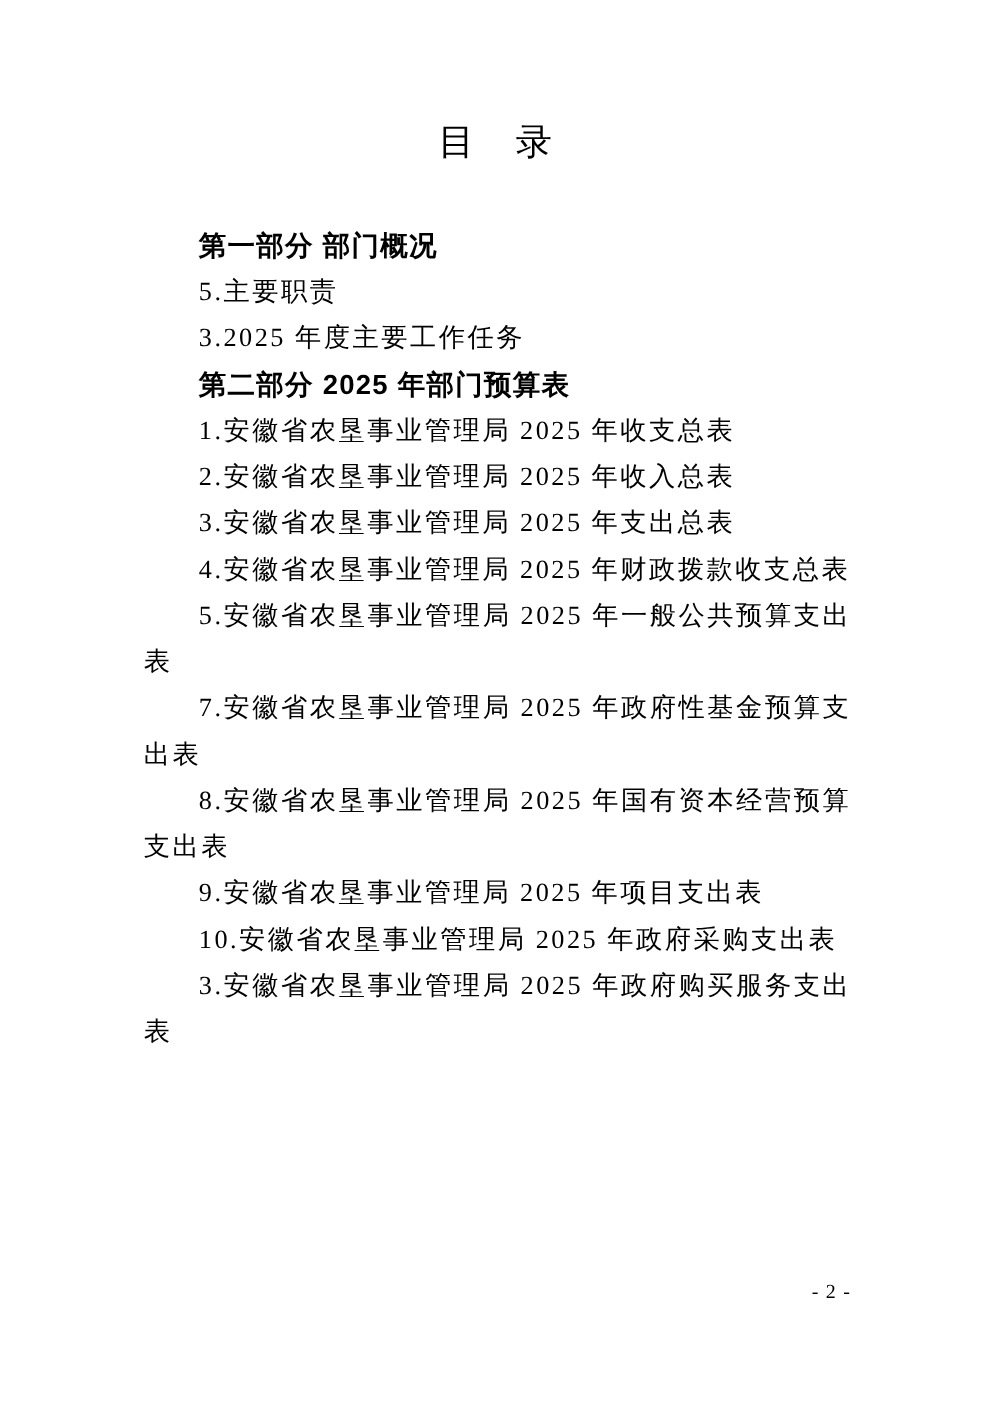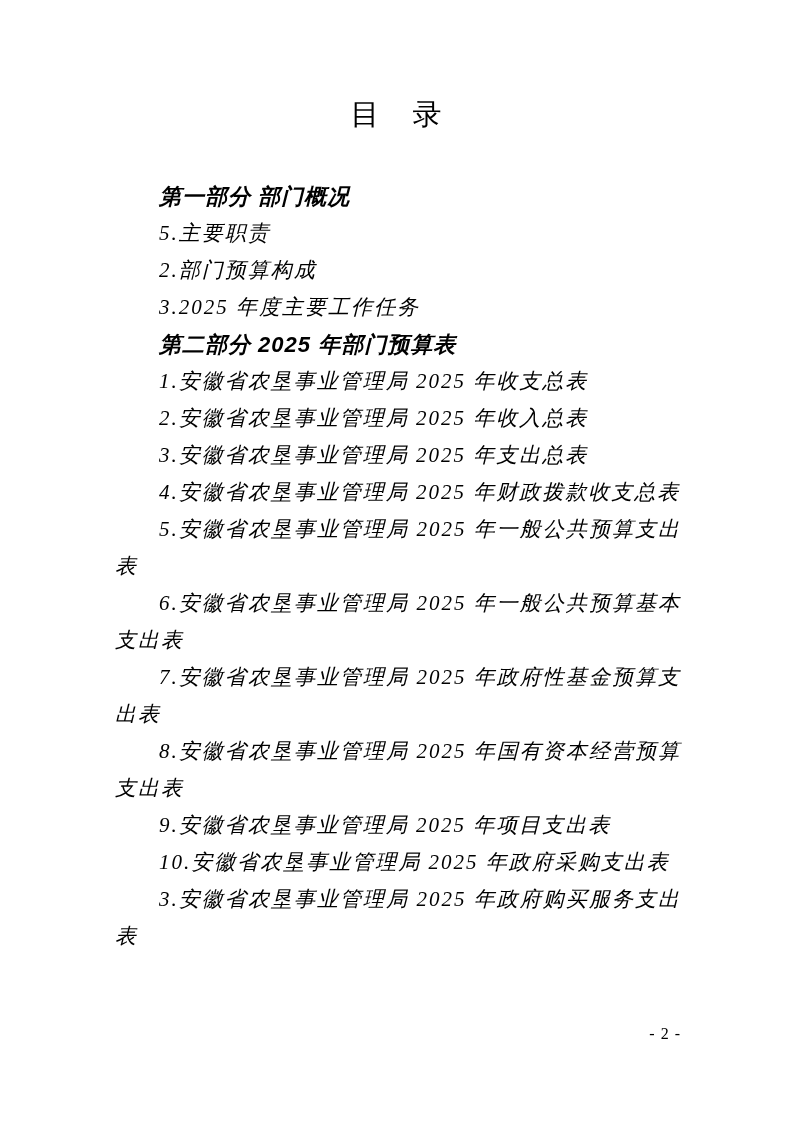--- a/index.html
+++ b/index.html
@@ -34,21 +34,20 @@
     position: absolute;
     left: 115px;
     top: 178px;
     width: 566px;
   }
   .toc-line {
     margin: 0;
     padding: 0;
     line-height: 37px;
     text-indent: 44px;
-    font-style: italic;
   }
   .toc-item {
     font-family: "Liberation Serif", "DejaVu Serif", serif;
     font-size: 21px;
     letter-spacing: 2px;
     text-align: justify;
   }
   .toc-heading {
     font-family: "Liberation Sans", "DejaVu Sans", sans-serif;
     font-weight: bold;
@@ -67,29 +66,27 @@
 </style>
 </head>
 <body>
 
 <div class="page">
   <h1 class="doc-title">目　录</h1>
 
   <div class="toc">
       <p class="toc-line toc-heading">第一部分 部门概况</p>
       <p class="toc-line toc-item">5.主要职责</p>
-      <p class="toc-line toc-item">2.部门预算构成</p>
       <p class="toc-line toc-item">3.2025 年度主要工作任务</p>
       <p class="toc-line toc-heading">第二部分 2025 年部门预算表</p>
       <p class="toc-line toc-item">1.安徽省农垦事业管理局 2025 年收支总表</p>
       <p class="toc-line toc-item">2.安徽省农垦事业管理局 2025 年收入总表</p>
       <p class="toc-line toc-item">3.安徽省农垦事业管理局 2025 年支出总表</p>
       <p class="toc-line toc-item">4.安徽省农垦事业管理局 2025 年财政拨款收支总表</p>
       <p class="toc-line toc-item">5.安徽省农垦事业管理局 2025 年一般公共预算支出表</p>
-      <p class="toc-line toc-item">6.安徽省农垦事业管理局 2025 年一般公共预算基本支出表</p>
       <p class="toc-line toc-item">7.安徽省农垦事业管理局 2025 年政府性基金预算支出表</p>
       <p class="toc-line toc-item">8.安徽省农垦事业管理局 2025 年国有资本经营预算支出表</p>
       <p class="toc-line toc-item">9.安徽省农垦事业管理局 2025 年项目支出表</p>
       <p class="toc-line toc-item">10.安徽省农垦事业管理局 2025 年政府采购支出表</p>
       <p class="toc-line toc-item">3.安徽省农垦事业管理局 2025 年政府购买服务支出表</p>
     </div>
 
   <div class="page-number">- 2 -</div>
 </div>
 

